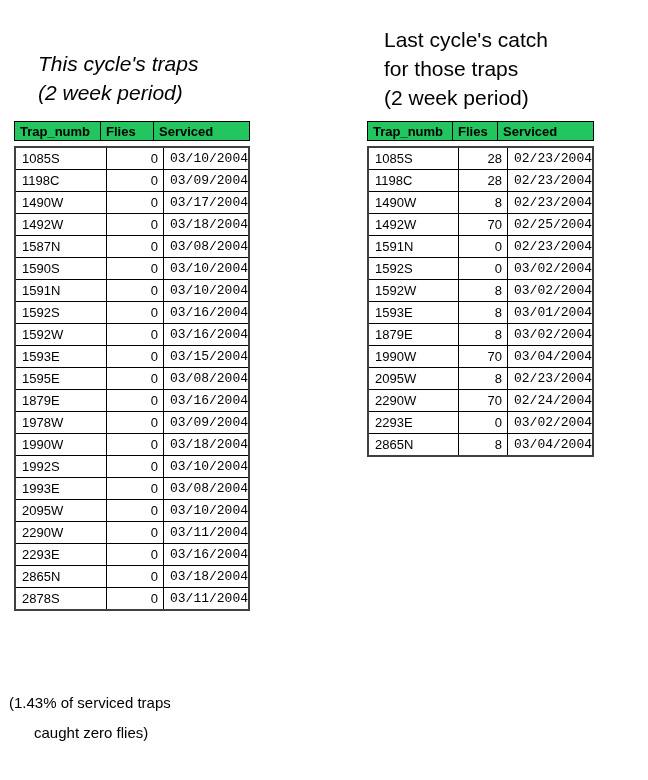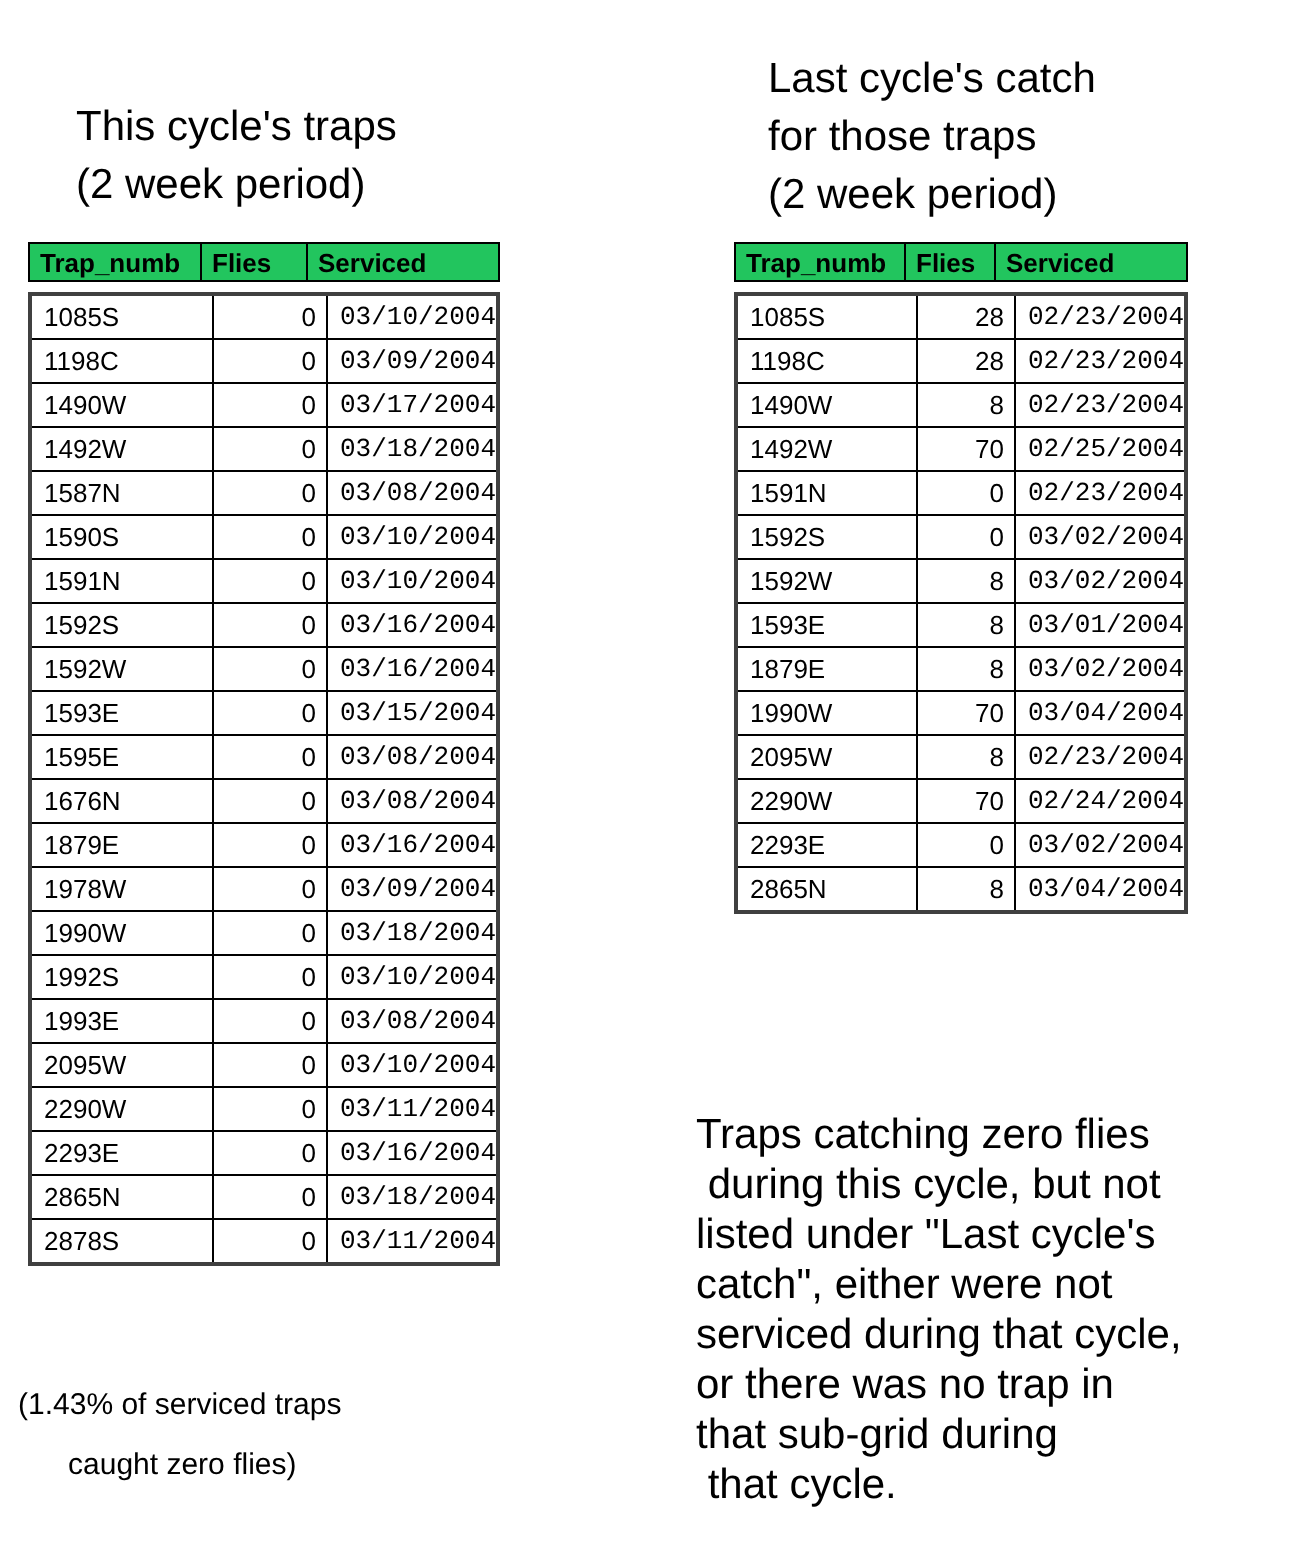--- a/index.html
+++ b/index.html
@@ -11,21 +11,21 @@
     color: #000000;
     font-family: "Liberation Sans", sans-serif;
     overflow: hidden;
   }
   .title {
     position: absolute;
     font-size: 21px;
     line-height: 29px;
     white-space: pre-wrap;
   }
-  .left-title  { left: 38px;  top: 49px; }
+  .left-title  { left: 38px;  top: 49px; font-style: italic; }
   .right-title { left: 384px; top: 25px; }
 
   .tblwrap { position: absolute; }
   .left-tbl  { left: 14px;  top: 121px; }
   .right-tbl { left: 367px; top: 121px; }
 
   .hdr {
     display: flex;
     box-sizing: border-box;
     border: 1px solid #000;
@@ -159,25 +159,20 @@
             <td class="c0">1593E</td>
             <td class="c1">0</td>
             <td class="c2">03/15/2004</td>
           </tr>
           <tr>
             <td class="c0">1595E</td>
             <td class="c1">0</td>
             <td class="c2">03/08/2004</td>
           </tr>
           <tr>
-            <td class="c0">1676N</td>
-            <td class="c1">0</td>
-            <td class="c2">03/08/2004</td>
-          </tr>
-          <tr>
             <td class="c0">1879E</td>
             <td class="c1">0</td>
             <td class="c2">03/16/2004</td>
           </tr>
           <tr>
             <td class="c0">1978W</td>
             <td class="c1">0</td>
             <td class="c2">03/09/2004</td>
           </tr>
           <tr>
@@ -302,22 +297,14 @@
             <td class="c1">8</td>
             <td class="c2">03/04/2004</td>
           </tr>
         </tbody>
     </table>
   </div>
 
   <div class="caption">(1.43% of serviced traps
       caught zero flies)</div>
 
-  <div class="note">Traps catching zero flies
- during this cycle, but not
-listed under "Last cycle's
-catch", either were not
-serviced during that cycle,
-or there was no trap in
-that sub-grid during
- that cycle.</div>
 
 </div>
 
 </body></html>

